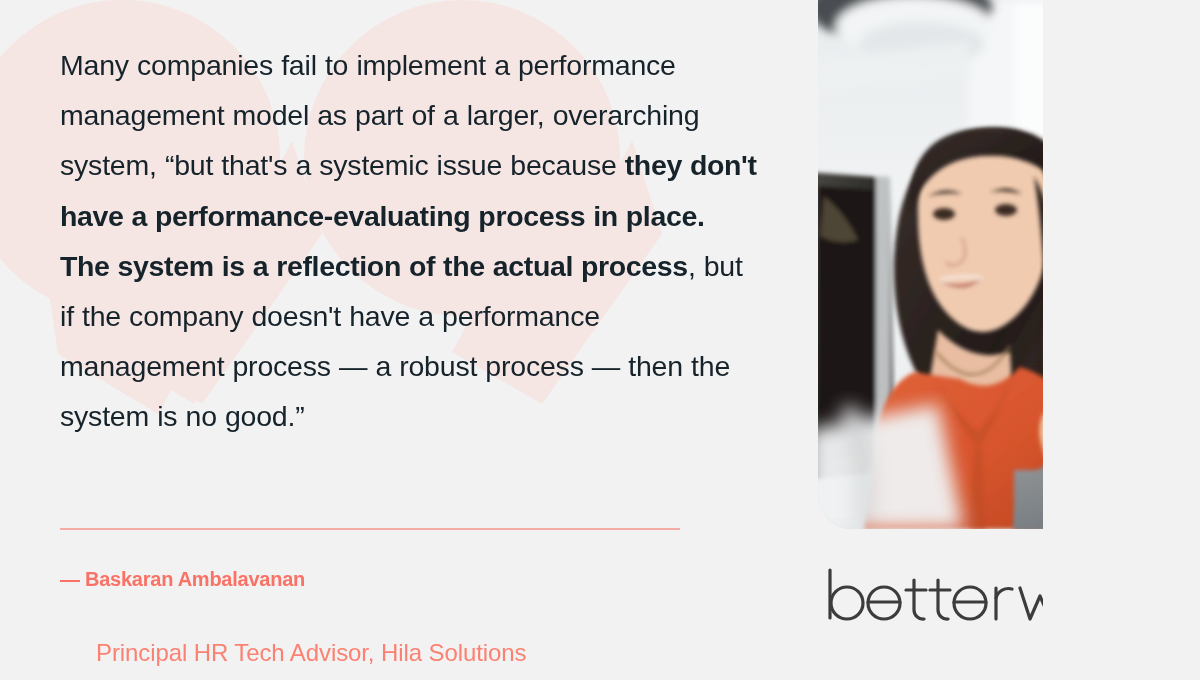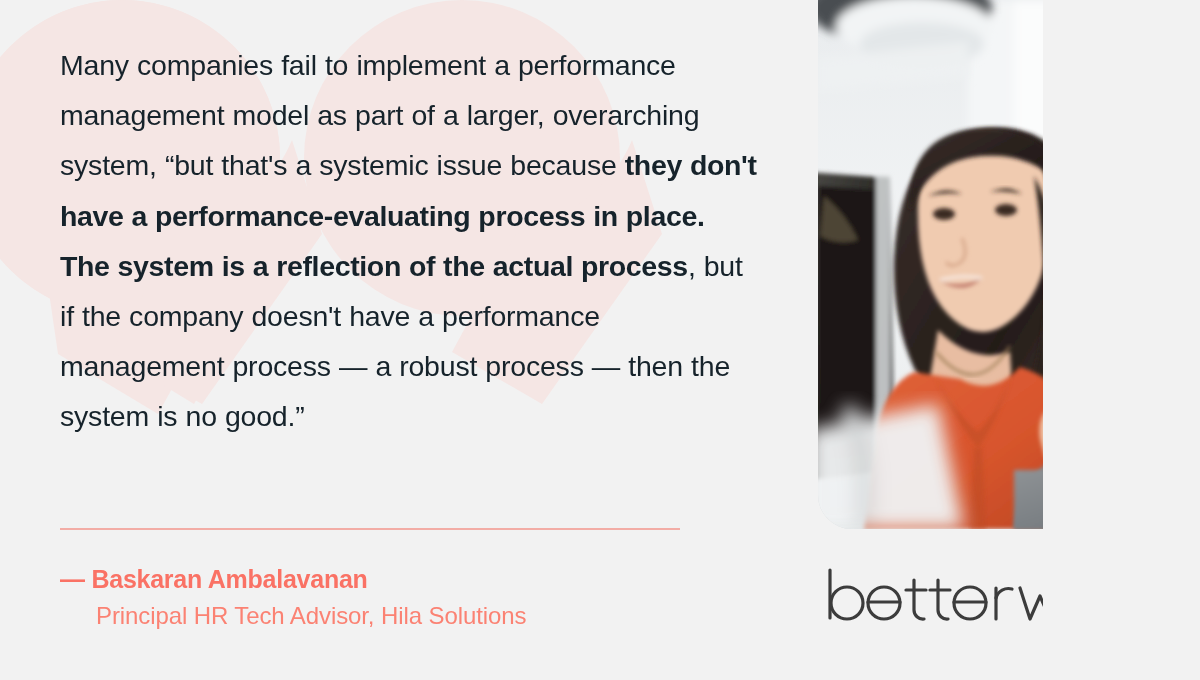--- a/index.html
+++ b/index.html
@@ -58,35 +58,36 @@
     background:#F3ADA6;
     border:none;
   }
 
   #attrib {
     position:absolute;
     left:60px; top:562px;
     width:700px;
   }
   #attrib-name {
-    font-size:25px;
+    font-size:20px;
     font-weight:700;
     color:#FA7265;
     letter-spacing:-0.25px;
     line-height:34px;
     white-space:nowrap;
   }
   #attrib-role {
     margin-left:36px;
     font-size:24px;
     font-weight:400;
     color:#FB8273;
     letter-spacing:-0.1px;
     line-height:40px;
     white-space:nowrap;
+    margin-top:37px;
   }
 
   
   #photo-panel {
     position:absolute;
     left:818px; top:0;
     width:382px; height:529px;
     border-bottom-left-radius:34px;
     overflow:hidden;
     z-index:1;

